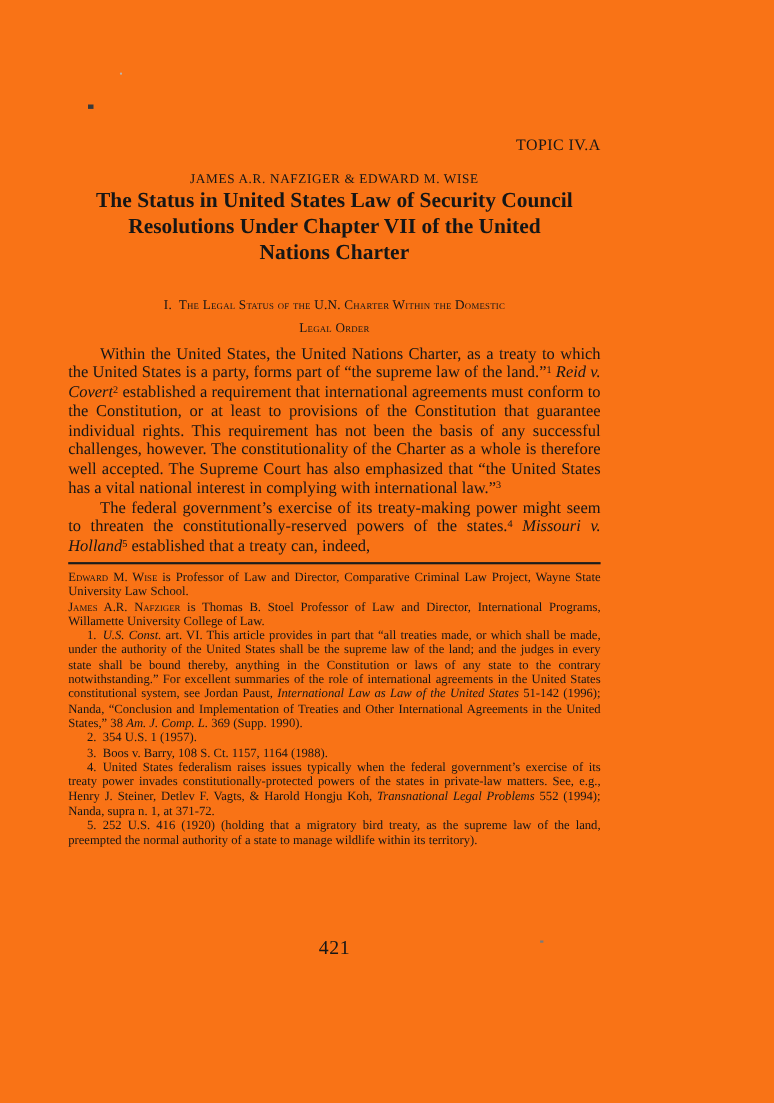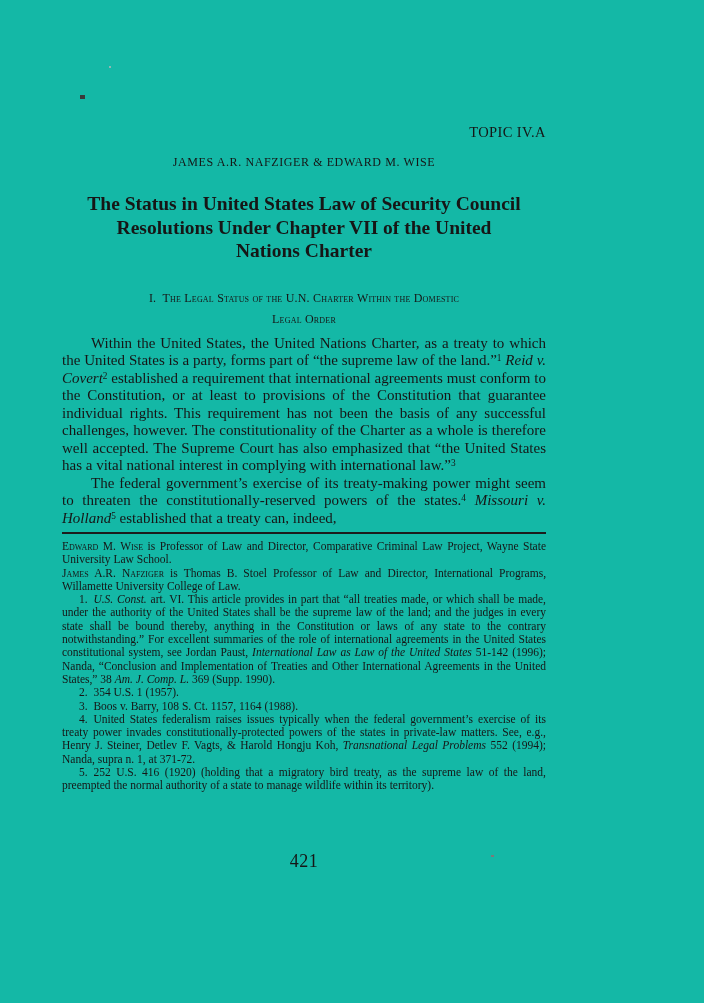--- a/index.html
+++ b/index.html
@@ -1,26 +1,26 @@
 <!DOCTYPE html>
 <html lang="en"><head>
 <meta charset="utf-8">
 <style>
   * { margin:0; padding:0; box-sizing:border-box; }
   html,body { background:#ffffff; }
   .page {
     width:704px; height:1003px; position:relative; overflow:hidden;
-    background:#14b8a6; color:#161616;
+    background:#f97316; color:#161616;
     font-family:"Liberation Serif","DejaVu Serif",serif;
   }
   .column { position:absolute; left:62px; top:0; width:484px; padding-top:123px; }
 
   .topic { text-align:right; font-size:14.5px; letter-spacing:0.4px; line-height:18px; }
   .authors { margin-top:12px; text-align:center; font-size:12px; letter-spacing:0.6px; line-height:18px; }
-  .title { margin-top:21px; text-align:center; font-weight:700; font-size:19.5px; line-height:23.5px; }
+  .title { text-align:center; font-weight:700; font-size:19.5px; line-height:23.5px; }
   .heading { margin-top:25px; text-align:center; font-weight:400; font-size:12px;
              line-height:21px; font-variant:small-caps; letter-spacing:0.2px; }
 
   .body-text { margin-top:5px; font-size:15px; line-height:17.5px; text-align:justify; }
   .para { text-indent:29px; }
 
   .it { font-style:italic; }
   .sc { font-variant:small-caps; }
   sup { font-size:0.62em; line-height:0; position:relative; top:-0.42em; vertical-align:baseline; }
 

